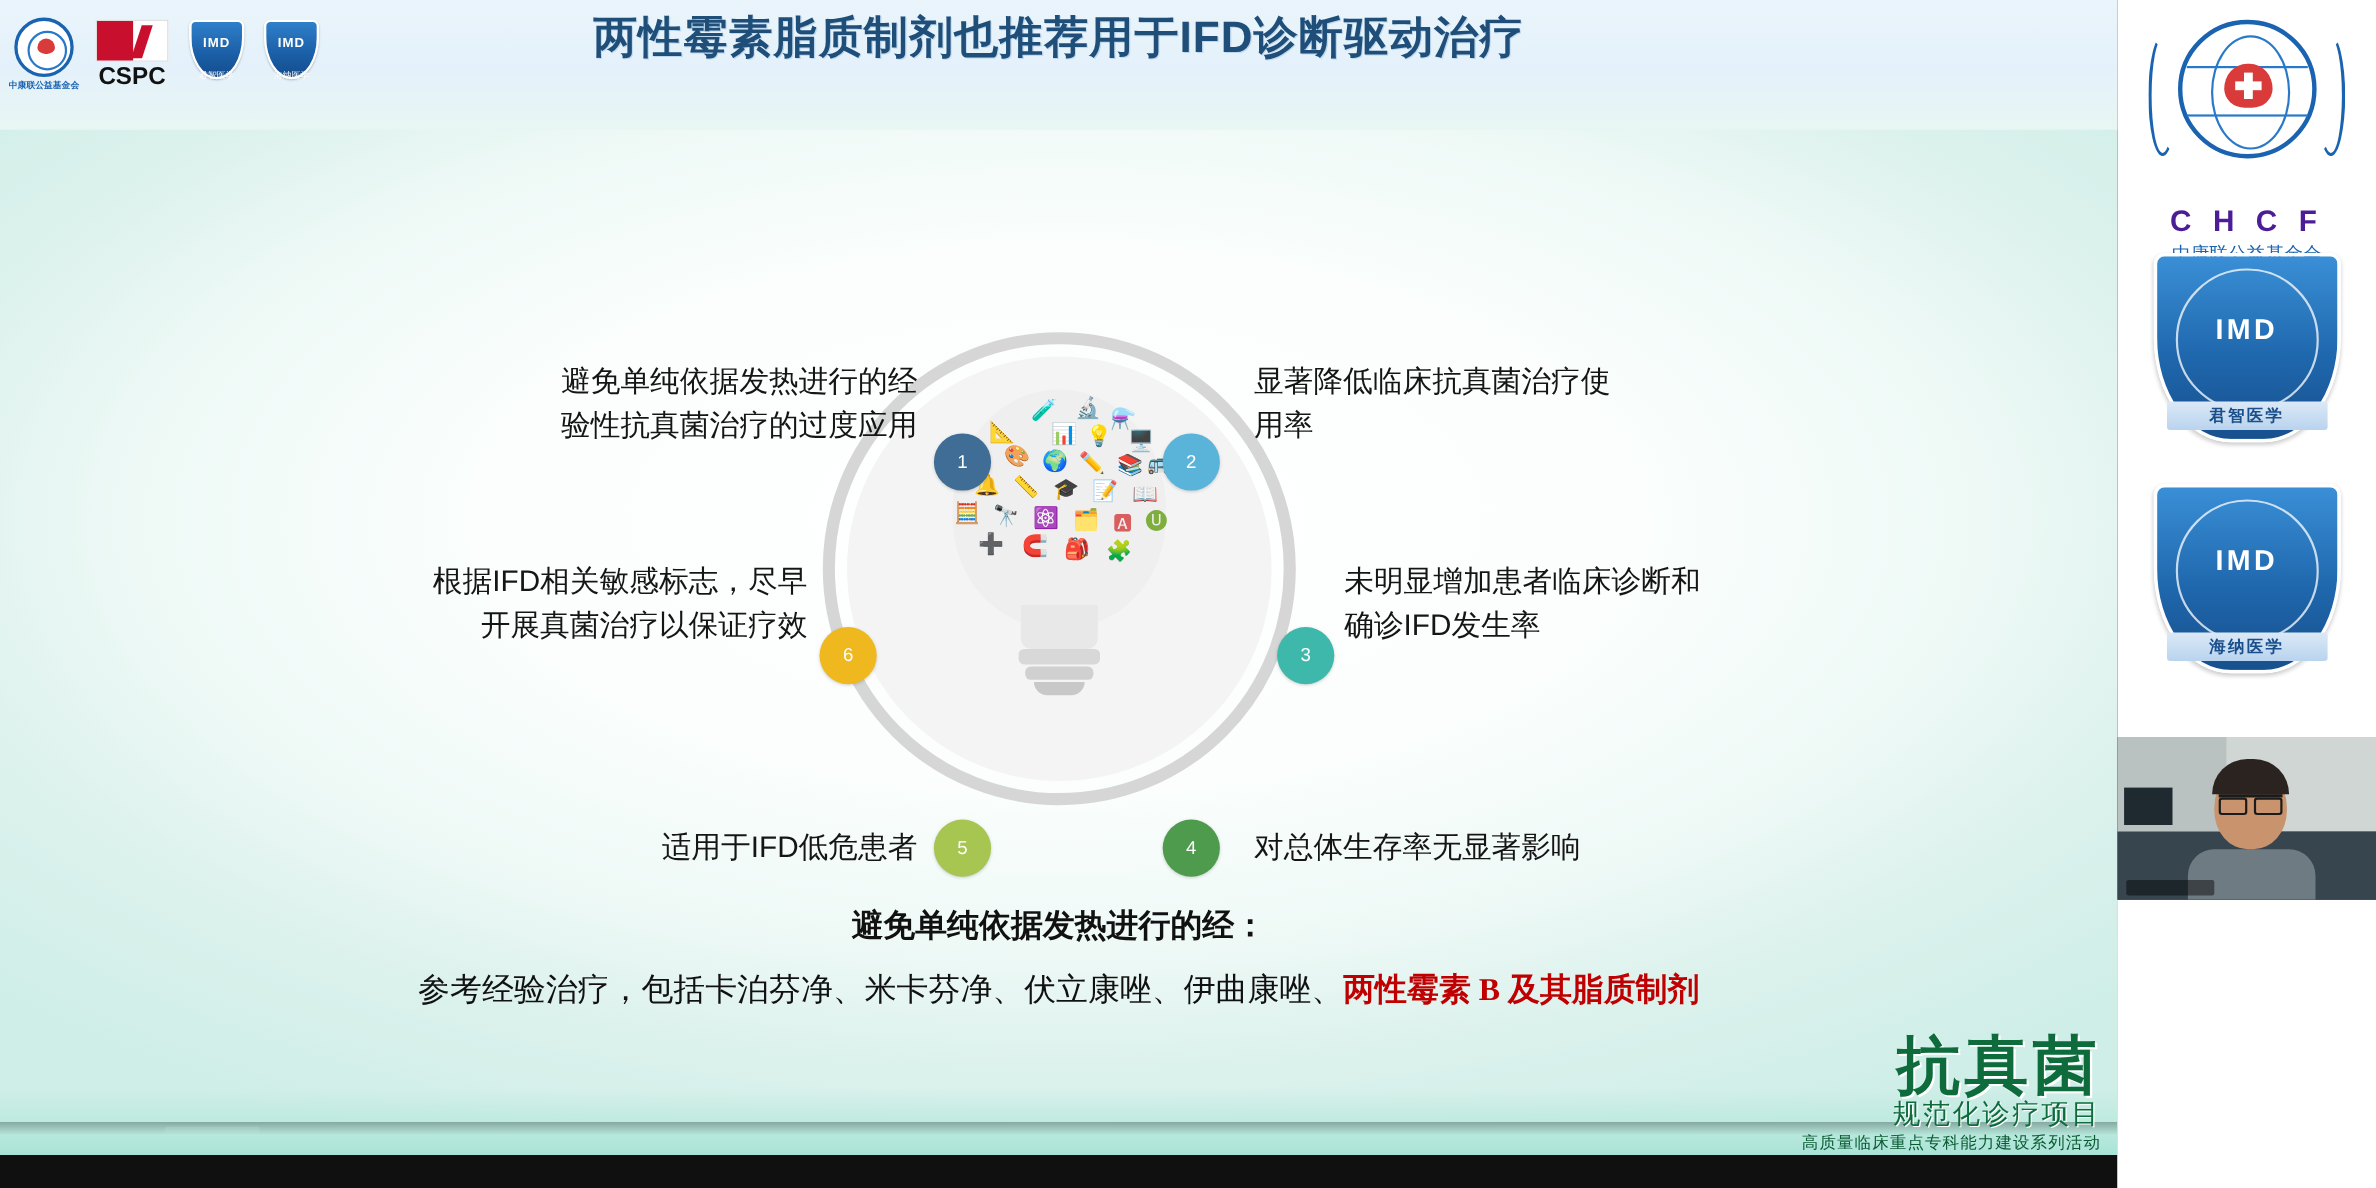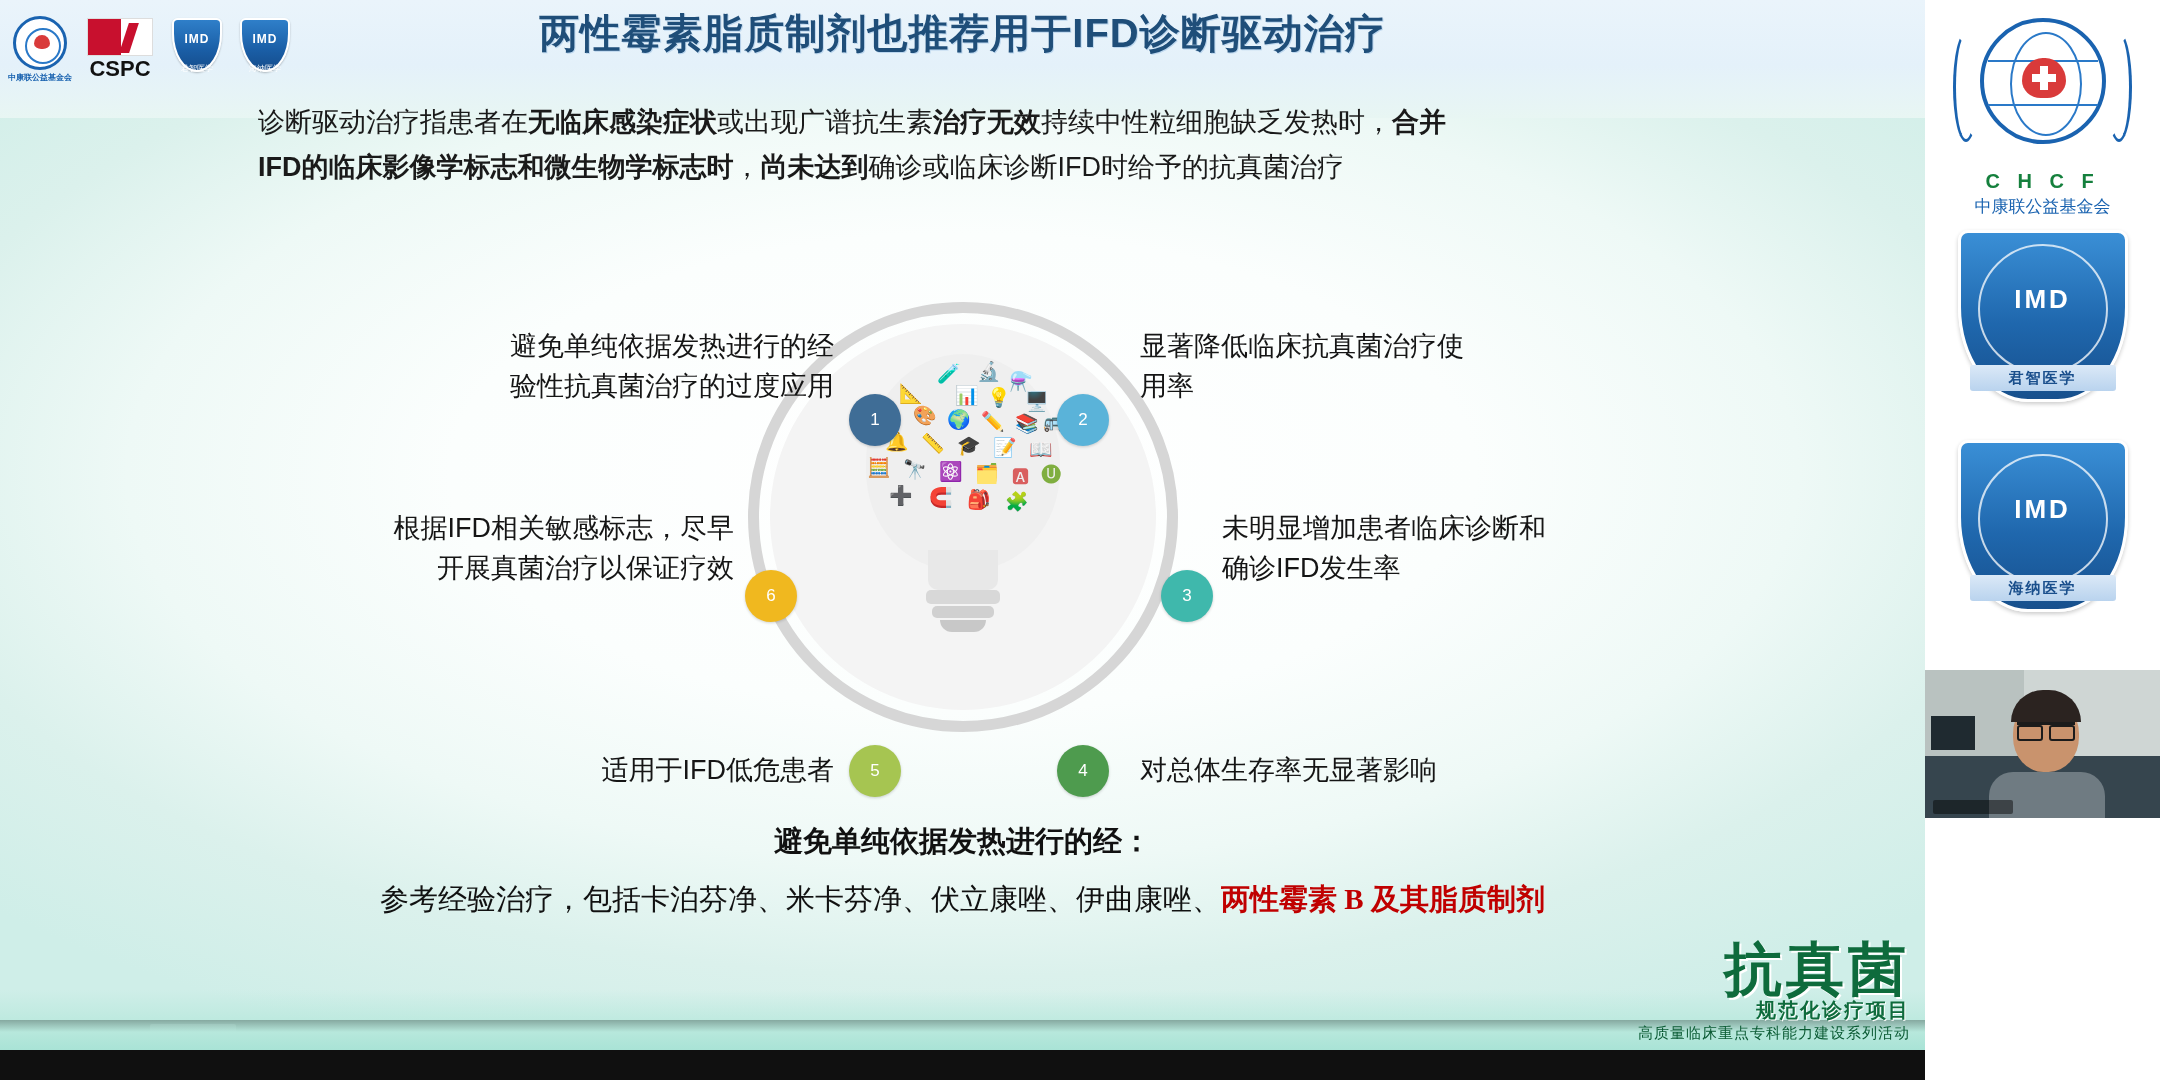--- a/index.html
+++ b/index.html
@@ -149,21 +149,21 @@
   
   .kzj{
     position:absolute; left:1380px; top:940px; width:530px; height:120px; z-index:7;
     text-align:right;
   }
   .kzj .big{
     font-size:58px; font-weight:bold; color:#0e6b3c; letter-spacing:4px;
     text-shadow:2px 2px 0 #ffffff; line-height:1;
   }
   .kzj .mid{
-    font-size:20px; font-weight:bold; color:#0e6b3c; letter-spacing:2px; line-height:1.2;
+    font-size:25px; font-weight:normal; color:#0e6b3c; letter-spacing:2px; line-height:1.2;
     text-shadow:1px 1px 0 #fff;
   }
   .kzj .small{
     font-size:15px; color:#0a5a33; letter-spacing:1px; margin-top:2px;
   }
 
   
   .sidebar{
     position:absolute; left:1925px; top:0; width:235px; height:1080px; background:#ffffff;
   }
@@ -189,21 +189,21 @@
     content:"";position:absolute;left:18px;top:8px;width:8px;height:24px;background:#fff;
   }
   .globe .heart:before{
     content:"";position:absolute;left:10px;top:16px;width:24px;height:8px;background:#fff;
   }
   .wreath-l,.wreath-r{
     position:absolute;top:14px;width:26px;height:110px;border:3px solid #1a63b0;border-radius:50%;
   }
   .wreath-l{ left:18px; border-right-color:transparent;border-top-color:transparent;}
   .wreath-r{ right:18px; border-left-color:transparent;border-top-color:transparent;}
-  .side-chcf{ font-size:20px;color:#15803d;font-weight:bold;letter-spacing:6px;margin-top:2px;}
+  .side-chcf{ font-size:27px;color:#4c1d95;font-weight:bold;letter-spacing:6px;margin-top:18px;}
   .side-chcf-cn{ font-size:17px;color:#1a63b0;margin-top:2px;}
 
   .side-shield{
     position:absolute;left:50%;transform:translateX(-50%);width:170px;height:185px;
   }
   .side-shield .sbody{
     position:absolute;left:0;top:0;width:170px;height:172px;
     background:linear-gradient(180deg,#3a8fd6 0%,#1f67ad 55%,#17508d 100%);
     border-radius:10px 10px 70px 70px/10px 10px 95px 95px;
     border:3px solid #ffffff;
@@ -287,23 +287,20 @@
       </div>
       <div class="shield">
         <div class="body"></div>
         <div class="imd">IMD</div>
         <div class="band">海纳医学</div>
       </div>
     </div>
 
     <div class="slide-title">两性霉素脂质制剂也推荐用于IFD诊断驱动治疗</div>
 
-    <div class="intro">
-      <span>诊断驱动治疗指患者在</span><b>无临床感染症状</b><span>或出现广谱抗生素</span><b>治疗无效</b><span>持续中性粒细胞缺乏发热时，</span><b>合并IFD的临床影像学标志和微生物学标志时</b><span>，</span><b>尚未达到</b><span>确诊或临床诊断IFD时给予的抗真菌治疗</span>
-    </div>
 
     <div class="diagram">
 
       <div class="circle-wrap">
         <div class="ring-inner-fill"></div>
         <div class="ring-outer"></div>
         <div class="bulb">
           <div class="glass"></div>
           <div class="neck"></div>
           <div class="base1"></div>

